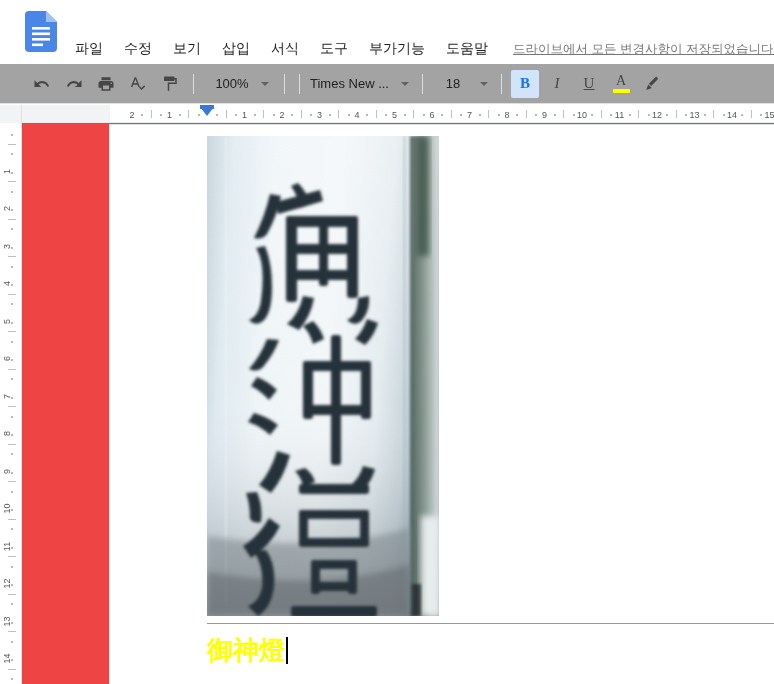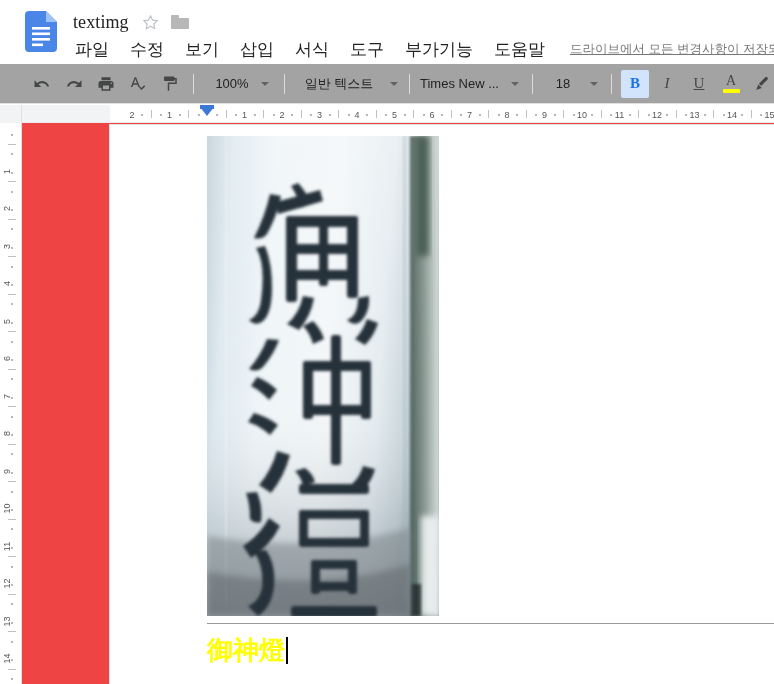--- a/index.html
+++ b/index.html
@@ -41,21 +41,21 @@
   .folder-icon .ftab {
     position:absolute; left:0; top:0; width:8px; height:4px;
     background:#b7b7b7; border-radius:1px 1px 0 0;
   }
 
   .menu-row {
     position: absolute; left: 73px; top: 38px; height: 22px;
     display: flex; align-items: center;
   }
   .menu-item {
-    font-size: 17px; color: #222; margin-right: 17px; white-space: nowrap;
+    font-size: 14px; color: #222; margin-right: 17px; white-space: nowrap;
     cursor: pointer; padding: 1px 2px; border-radius: 2px;
   }
   .save-status {
     font-size: 12.5px; color: #777; margin-left: 6px;
     text-decoration: underline; white-space: nowrap; cursor: pointer;
   }
 
   
   .toolbar {
     position: absolute; top: 64px; left: 0; width: 774px; height: 40px;
@@ -206,32 +206,20 @@
       <svg width="32" height="41" viewBox="0 0 32 41">
         <path d="M4 0 H21 L32 11 V37 a4 4 0 0 1 -4 4 H4 a4 4 0 0 1 -4 -4 V4 a4 4 0 0 1 4 -4 z" fill="#4a86e8"></path>
         <path d="M21 0 L32 11 H21 z" fill="#a0c2f2"></path>
         <rect x="7" y="16" width="18" height="2.6" fill="#fff"></rect>
         <rect x="7" y="21.5" width="18" height="2.6" fill="#fff"></rect>
         <rect x="7" y="27" width="18" height="2.6" fill="#fff"></rect>
         <rect x="7" y="32.5" width="11" height="2.6" fill="#fff"></rect>
       </svg>
     </div>
 
-    <div class="title-row">
-      <span class="doc-title">textimg</span>
-      <span class="star-icon">
-        <svg width="17" height="17" viewBox="0 0 20 20">
-          <path d="M10 2 l2.4 5.1 5.6 .7 -4.1 3.9 1.1 5.6 -5 -2.8 -5 2.8 1.1 -5.6 -4.1 -3.9 5.6 -.7 z" fill="none" stroke="#bdc1c6" stroke-width="1.4" stroke-linejoin="round"></path>
-        </svg>
-      </span>
-      <span class="folder-icon">
-        <span class="ftab"></span>
-          <span class="fbody"></span>
-      </span>
-    </div>
 
     <div class="menu-row">
       <span class="menu-item">파일</span>
       <span class="menu-item">수정</span>
       <span class="menu-item">보기</span>
       <span class="menu-item">삽입</span>
       <span class="menu-item">서식</span>
       <span class="menu-item">도구</span>
       <span class="menu-item">부가기능</span>
       <span class="menu-item">도움말</span>
@@ -270,24 +258,20 @@
 
     <div class="tb-sep"></div>
 
     <div class="tb-drop zoom-drop">
       <span class="tb-drop-label">100%</span>
       <span class="caret"></span>
     </div>
 
     <div class="tb-sep"></div>
 
-    <div class="tb-drop style-drop">
-      <span class="tb-drop-label">일반 텍스트</span>
-      <span class="caret"></span>
-    </div>
 
     <div class="tb-sep"></div>
 
     <div class="tb-drop font-drop">
       <span class="tb-drop-label">Times New ...</span>
       <span class="caret"></span>
     </div>
 
     <div class="tb-sep"></div>
 

